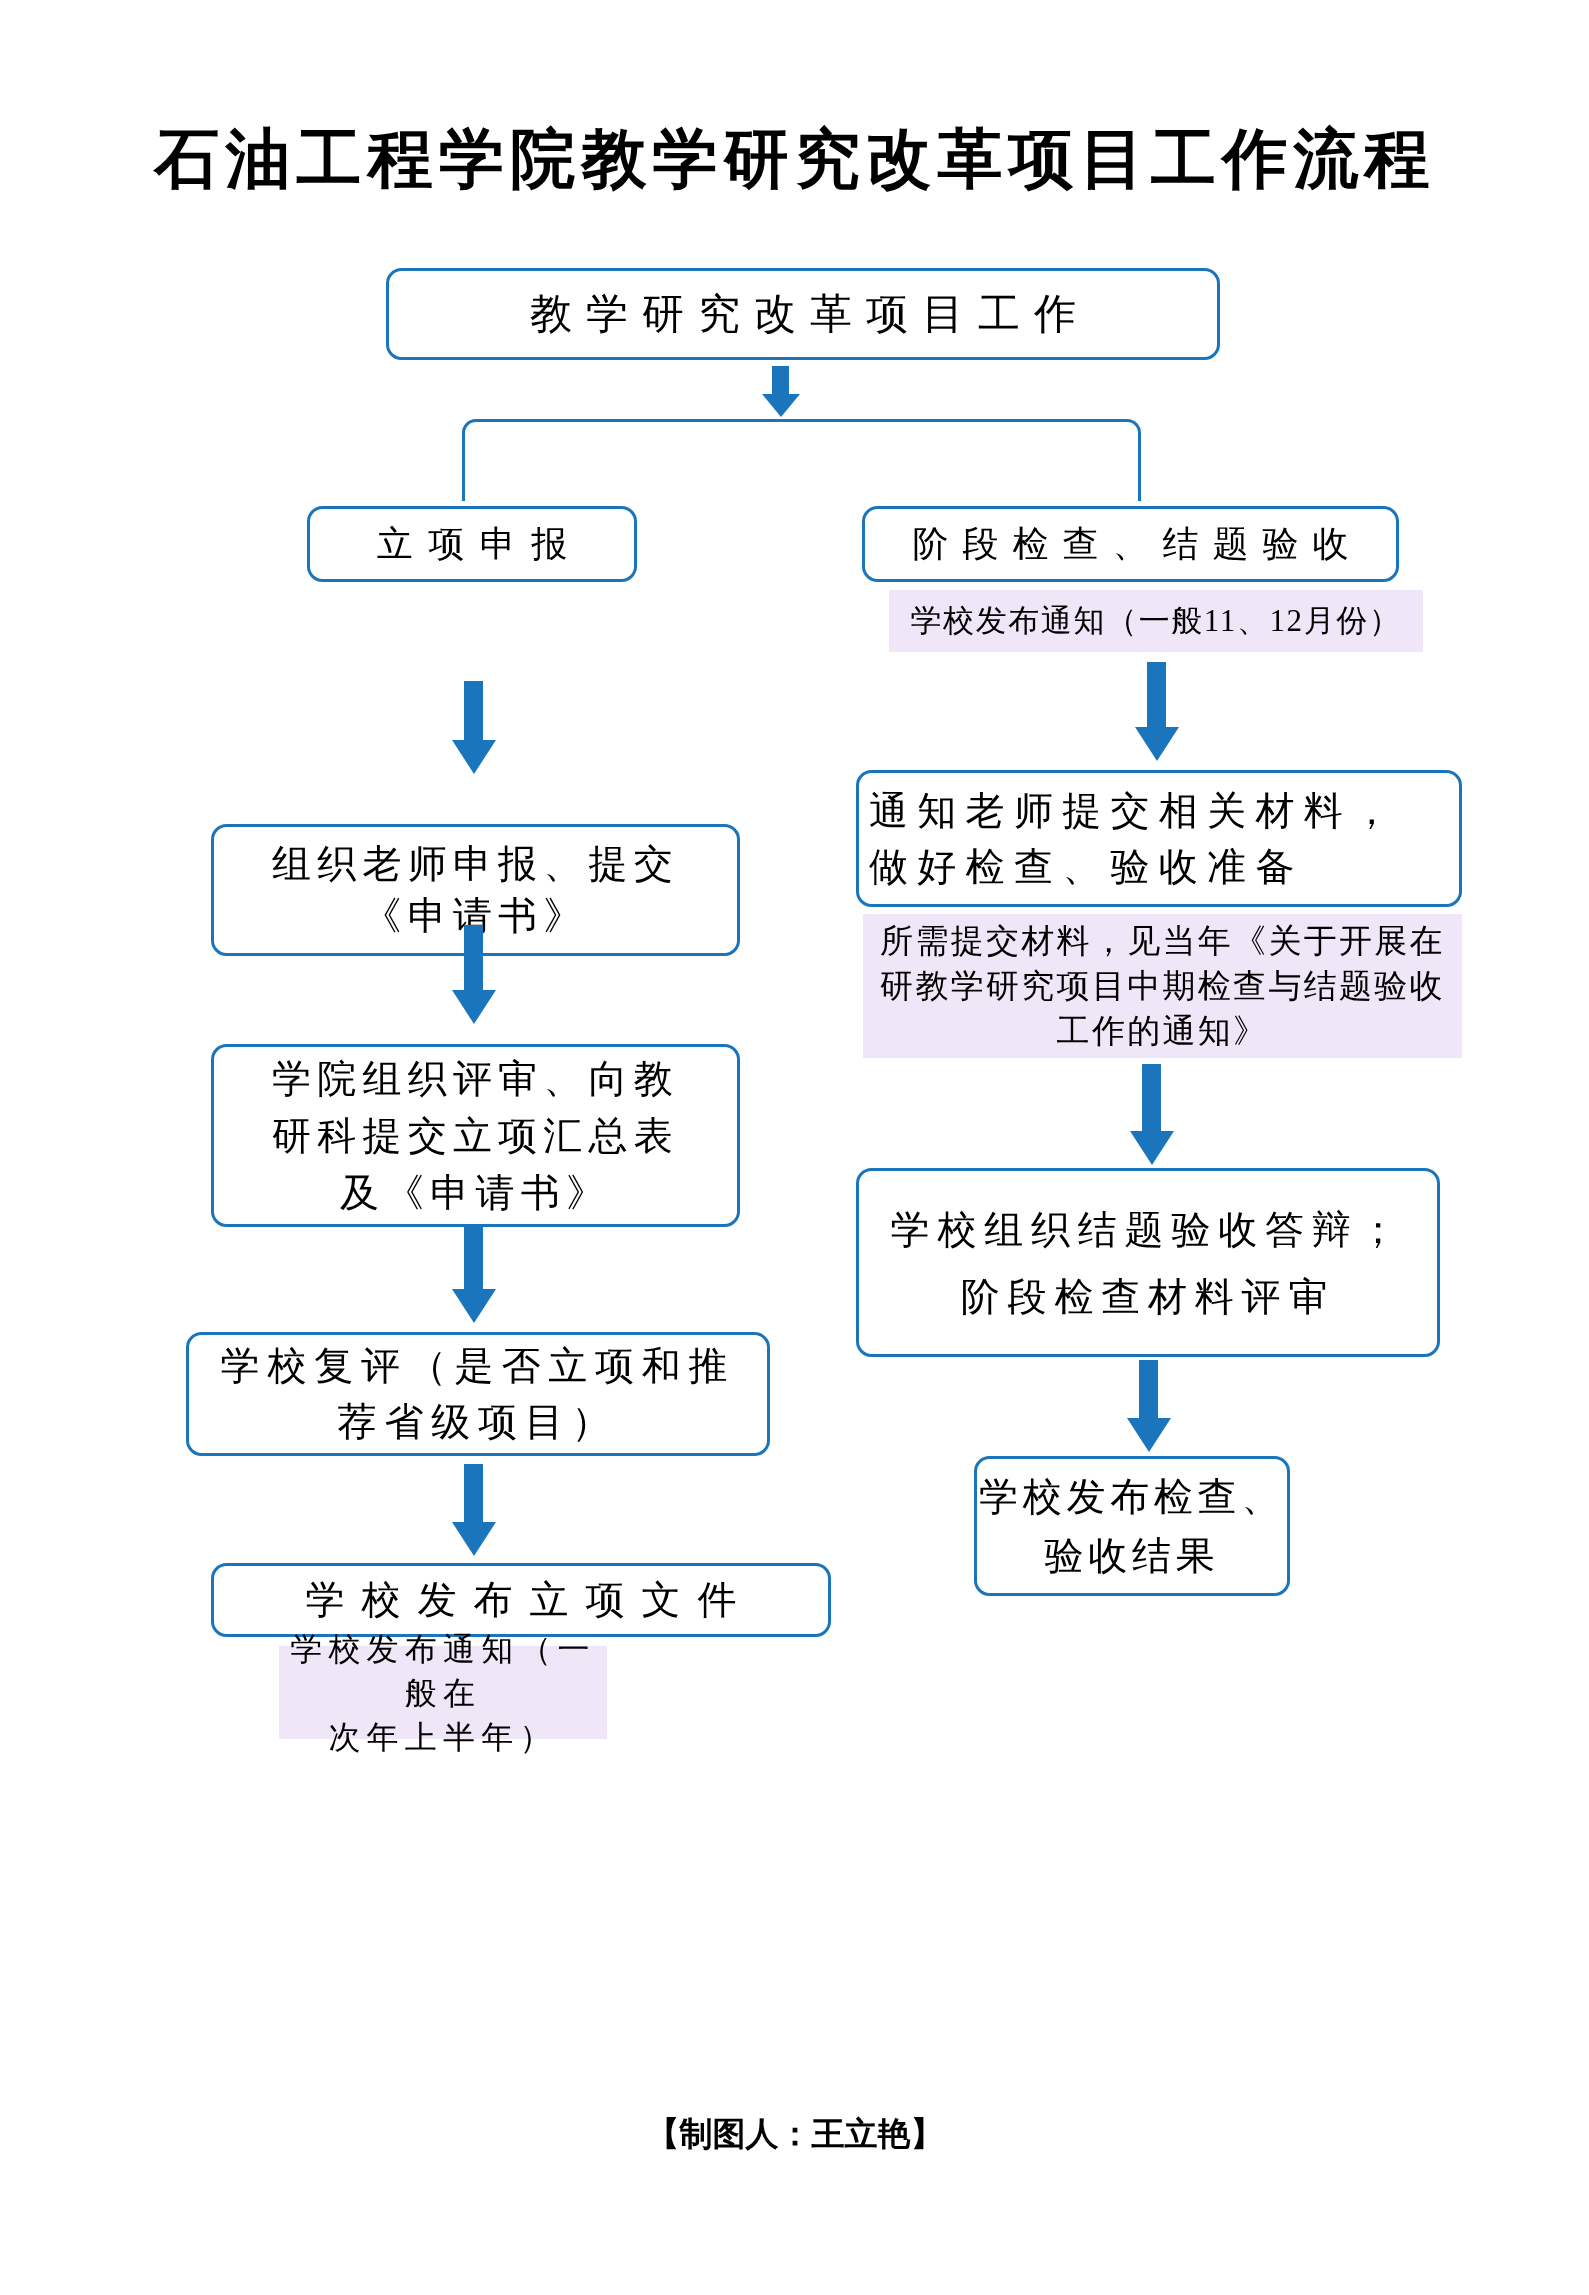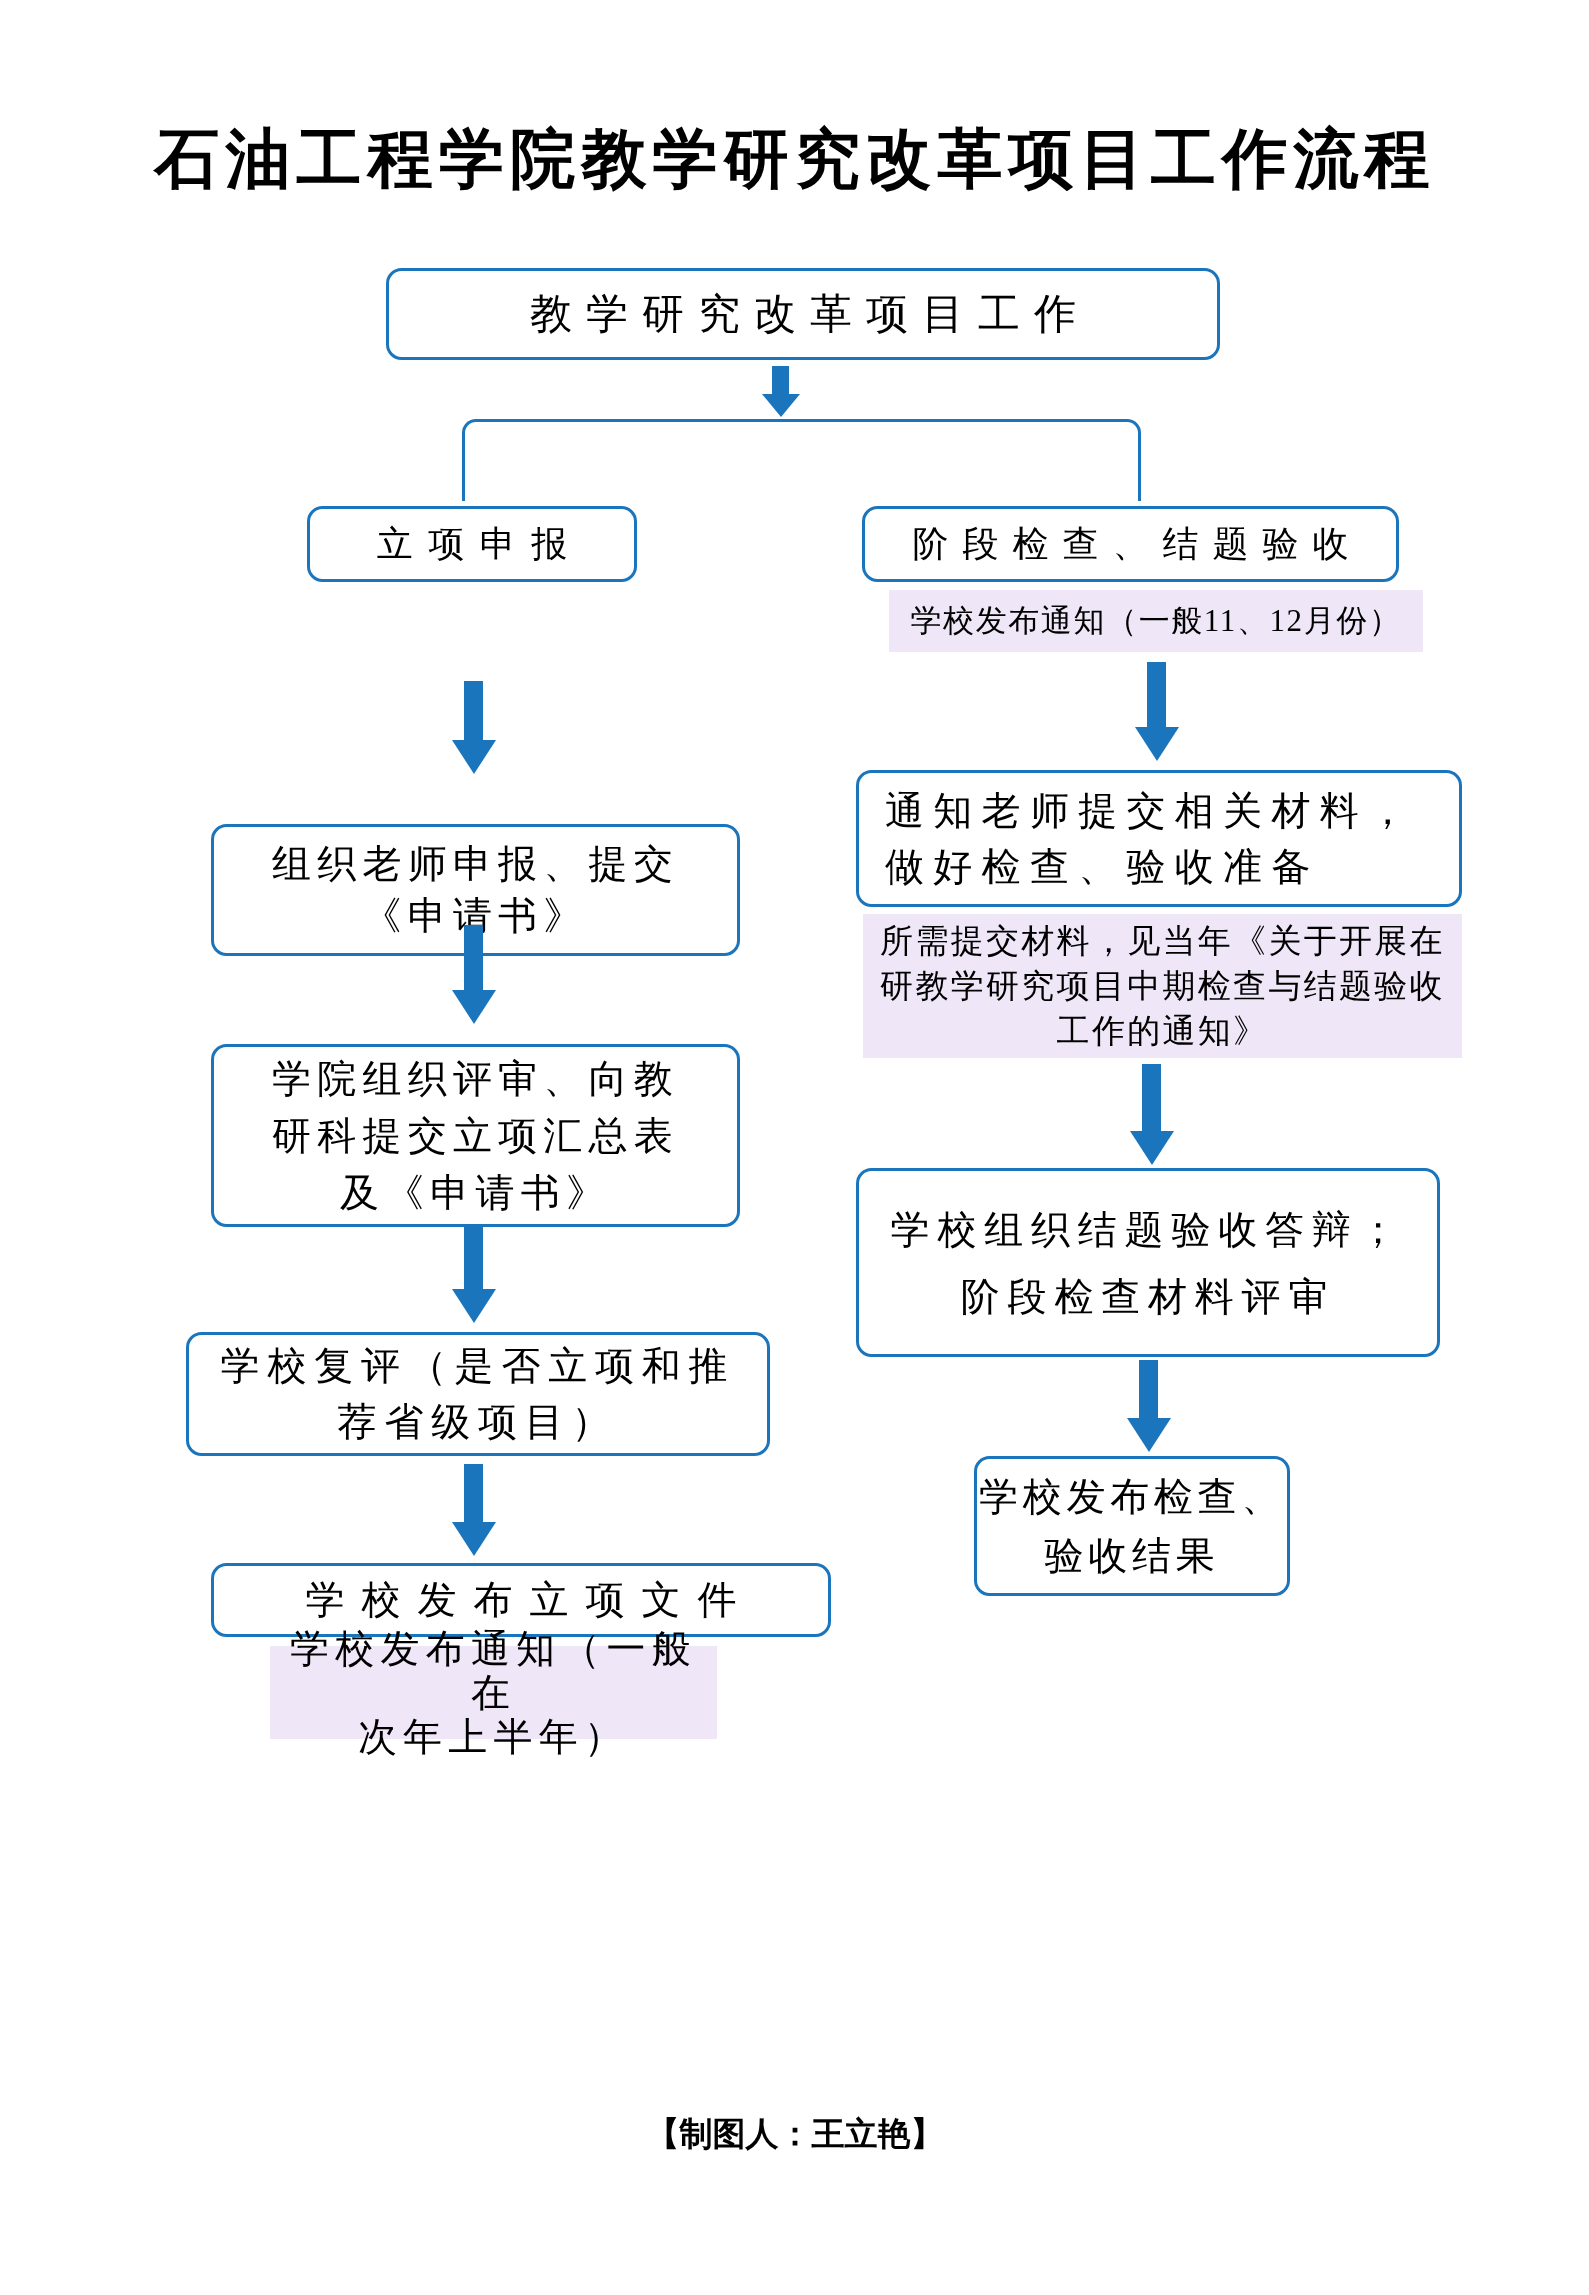--- a/index.html
+++ b/index.html
@@ -81,35 +81,35 @@
   <div class="abs fbox" style="left:186px;top:1332px;width:584px;height:124px;font-size:39px;letter-spacing:7.8px;line-height:56px;">学校复评（是否立项和推
 荐省级项目）</div>
 
   <div class="abs arrow" style="left:452px;top:1464px;width:43px;height:92px;">
     <div class="shaft"></div>
     <div class="head"></div>
   </div>
 
   <div class="abs fbox" style="left:211px;top:1563px;width:620px;height:74px;font-size:39px;letter-spacing:17px;text-indent:17px;">学校发布立项文件</div>
 
-  <div class="abs note" style="left:270px;top:1646px;width:447px;height:93px;font-size:39px;letter-spacing:6.2px;line-height:44px;">学校发布通知（一般在
+  <div class="abs note" style="left:279px;top:1646px;width:328px;height:93px;font-size:32px;letter-spacing:6.2px;line-height:44px;">学校发布通知（一般在
 次年上半年）</div>
 
   <div class="abs fbox" style="left:862px;top:506px;width:537px;height:76px;font-size:36px;letter-spacing:14px;text-indent:14px;">
     <span>阶段检查、结题验收</span>
   </div>
 
   <div class="abs note" style="left:878px;top:590px;width:534px;height:62px;font-size:31px;letter-spacing:1.6px;line-height:62px;margin-left:11px;">学校发布通知（一般11、12月份）</div>
 
   <div class="abs arrow" style="left:1135px;top:662px;width:43px;height:99px;">
     <div class="shaft"></div>
     <div class="head"></div>
   </div>
 
-  <div class="abs fbox" style="left:856px;top:770px;width:606px;height:137px;font-size:39px;letter-spacing:9.3px;line-height:56px;justify-content:flex-start;text-align:left;padding-left:26px;">通知老师提交相关材料，
+  <div class="abs fbox" style="left:856px;top:770px;width:606px;height:137px;font-size:39px;letter-spacing:9.3px;line-height:56px;justify-content:flex-start;text-align:left;padding-left:10px;">通知老师提交相关材料，
 做好检查、验收准备</div>
 
   <div class="abs note" style="left:863px;top:914px;width:599px;height:144px;font-size:33px;letter-spacing:2.3px;line-height:45px;">所需提交材料，见当年《关于开展在
 研教学研究项目中期检查与结题验收
 工作的通知》</div>
 
   <div class="abs arrow" style="left:1130px;top:1064px;width:43px;height:101px;">
     <div class="shaft"></div>
     <div class="head"></div>
   </div>

